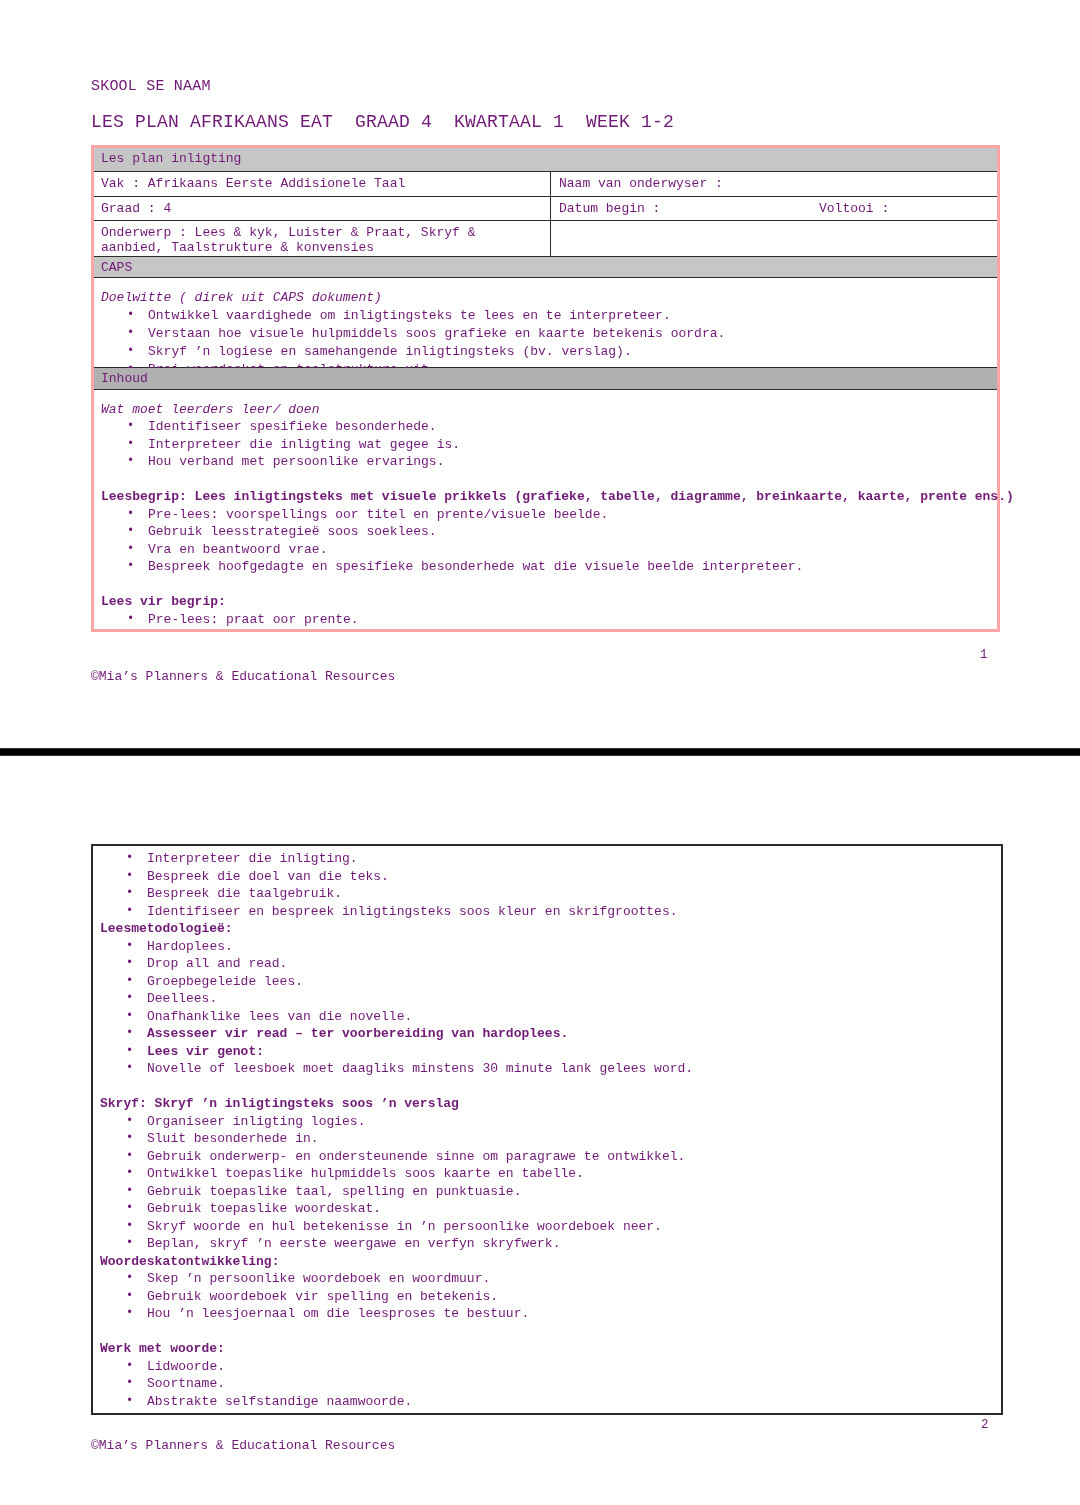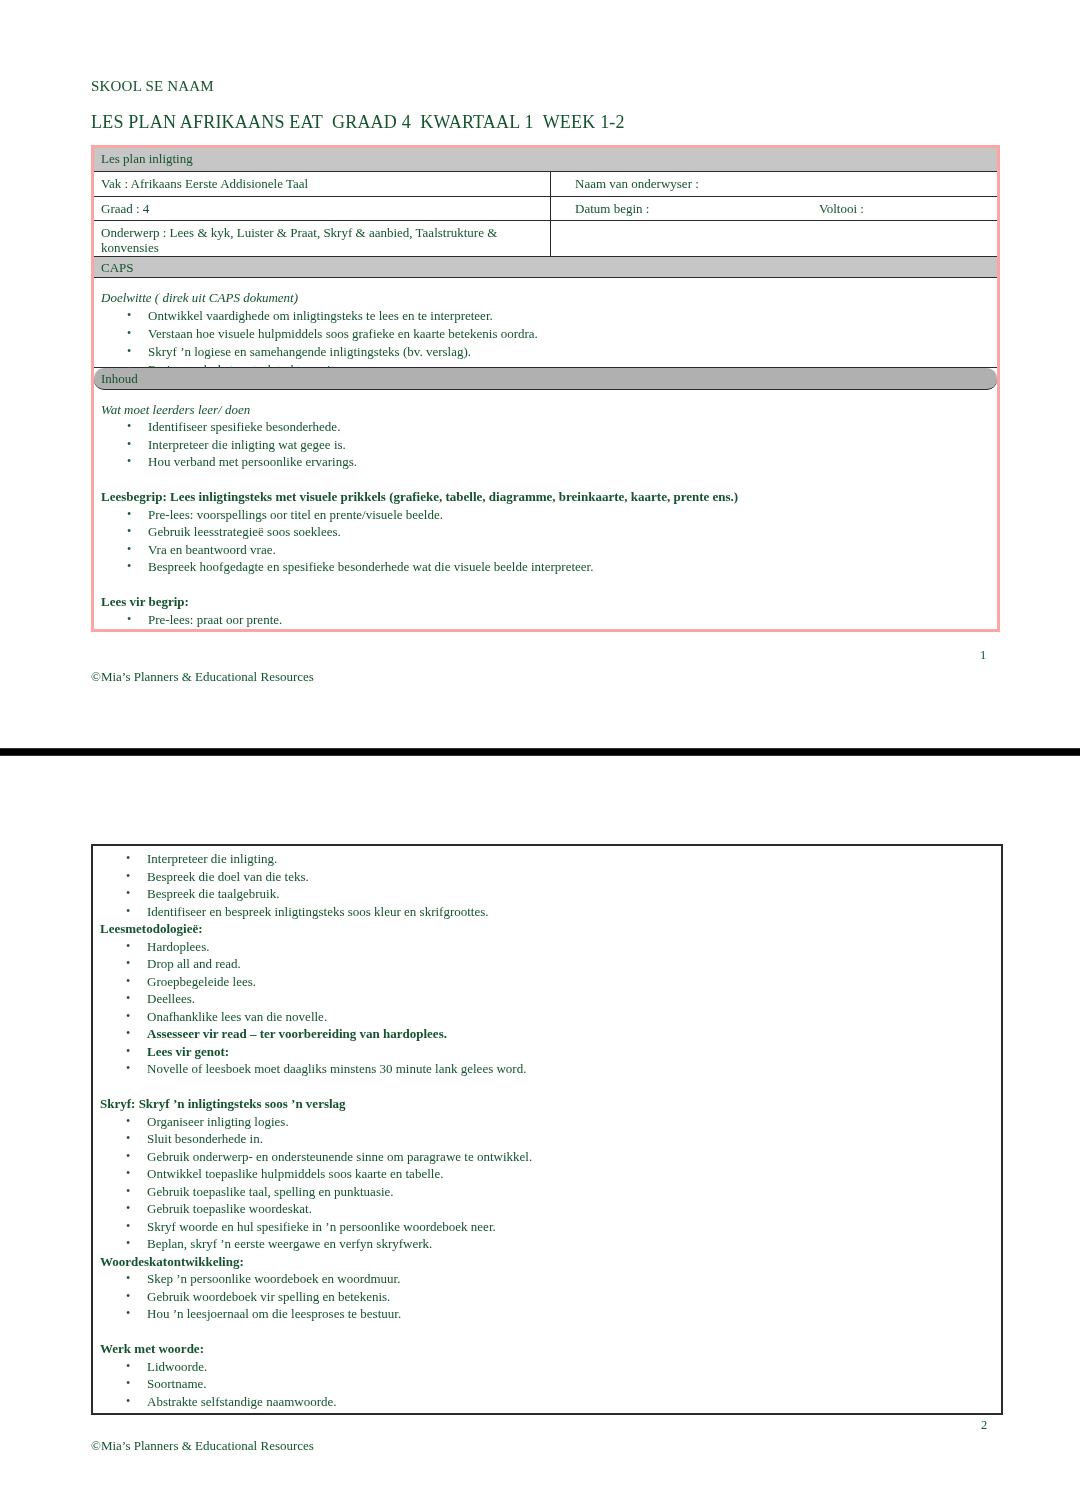--- a/index.html
+++ b/index.html
@@ -1,48 +1,48 @@
 <!DOCTYPE html>
 <html><head>
 <meta charset="utf-8">
 <style>
   html,body { margin:0; padding:0; background:#ffffff; }
   .canvas {
     position:relative; width:1080px; height:1505px;
-    font-family:Liberation Serif, serif;
-    color:#14532d; background:#ffffff; overflow:hidden;
+    font-family:Liberation Mono, monospace;
+    color:#701a75; background:#ffffff; overflow:hidden;
   }
   .abs { position:absolute; }
   .doc-h1 { left:91px; top:78px; font-size:15px; letter-spacing:0.2px; white-space:pre-wrap; }
   .doc-h2 { left:91px; top:112px; font-size:18px; letter-spacing:0.2px; white-space:pre-wrap; }
 
   
   .table1 {
     left:91px; top:145px; width:909px; height:487px;
     border:3px solid #fca5a5; box-sizing:border-box;
     display:flex; flex-direction:column; background:#fff;
   }
   .row { box-sizing:border-box; border-bottom:1px solid #2b2b2b; position:relative; }
   .row:last-child { border-bottom:none; }
   .bar { font-size:13px; padding:3px 0 0 7px; }
   .gray1 { background:#c6c6c6; }
-  .gray2 { background:#b0b0b0;border-radius:10px; }
+  .gray2 { background:#b0b0b0; }
   .h-bar1 { height:24px; }
   .h-vak { height:26px; }
   .h-graad { height:25px; }
   .h-onderwerp { height:37px; }
   .h-caps { height:21px; }
   .h-doel { height:90px; border-bottom:1px solid #2b2b2b; }
   .h-inhoud { height:22px; }
   .h-content { flex:1; }
-  .two-col { display:flex;gap:16px; }
+  .two-col { display:flex; }
   .cell-l { width:457px; box-sizing:border-box; border-right:1px solid #2b2b2b;
             padding:4px 8px 0 7px; font-size:13px; line-height:15px; }
   .cell-r { flex:1; box-sizing:border-box; padding:4px 8px 0 8px; font-size:13px; position:relative; }
-  .voltooi { position:absolute; left:252px; top:4px; }
+  .voltooi { position:absolute; left:268px; top:4px; }
 
   
   .lines { padding-top:12px; }
   .line { position:relative; height:17.5px; font-size:13px; white-space:nowrap;
           padding-left:7px; box-sizing:border-box; }
   .doel-lines .line { height:18px; }
   .line.italic { font-style:italic; }
   .line.bold { font-weight:bold; }
   .line.bullet, .line.bold-bullet { padding-left:0; }
   .line .bullet-mark { position:absolute; left:33px; top:0; font-size:12px; }
@@ -236,21 +236,21 @@
       <div class="line bullet">
         <span class="bullet-mark">•</span>
         <span class="btext">Gebruik toepaslike taal, spelling en punktuasie.</span>
       </div>
       <div class="line bullet">
         <span class="bullet-mark">•</span>
         <span class="btext">Gebruik toepaslike woordeskat.</span>
       </div>
       <div class="line bullet">
         <span class="bullet-mark">•</span>
-        <span class="btext">Skryf woorde en hul spesifieke in ’n persoonlike woordeboek neer.</span>
+        <span class="btext">Skryf woorde en hul betekenisse in ’n persoonlike woordeboek neer.</span>
       </div>
       <div class="line bullet">
         <span class="bullet-mark">•</span>
         <span class="btext">Beplan, skryf ’n eerste weergawe en verfyn skryfwerk.</span>
       </div>
       <div class="line bold">Woordeskatontwikkeling:</div>
       <div class="line bullet">
         <span class="bullet-mark">•</span>
         <span class="btext">Skep ’n persoonlike woordeboek en woordmuur.</span>
       </div>

